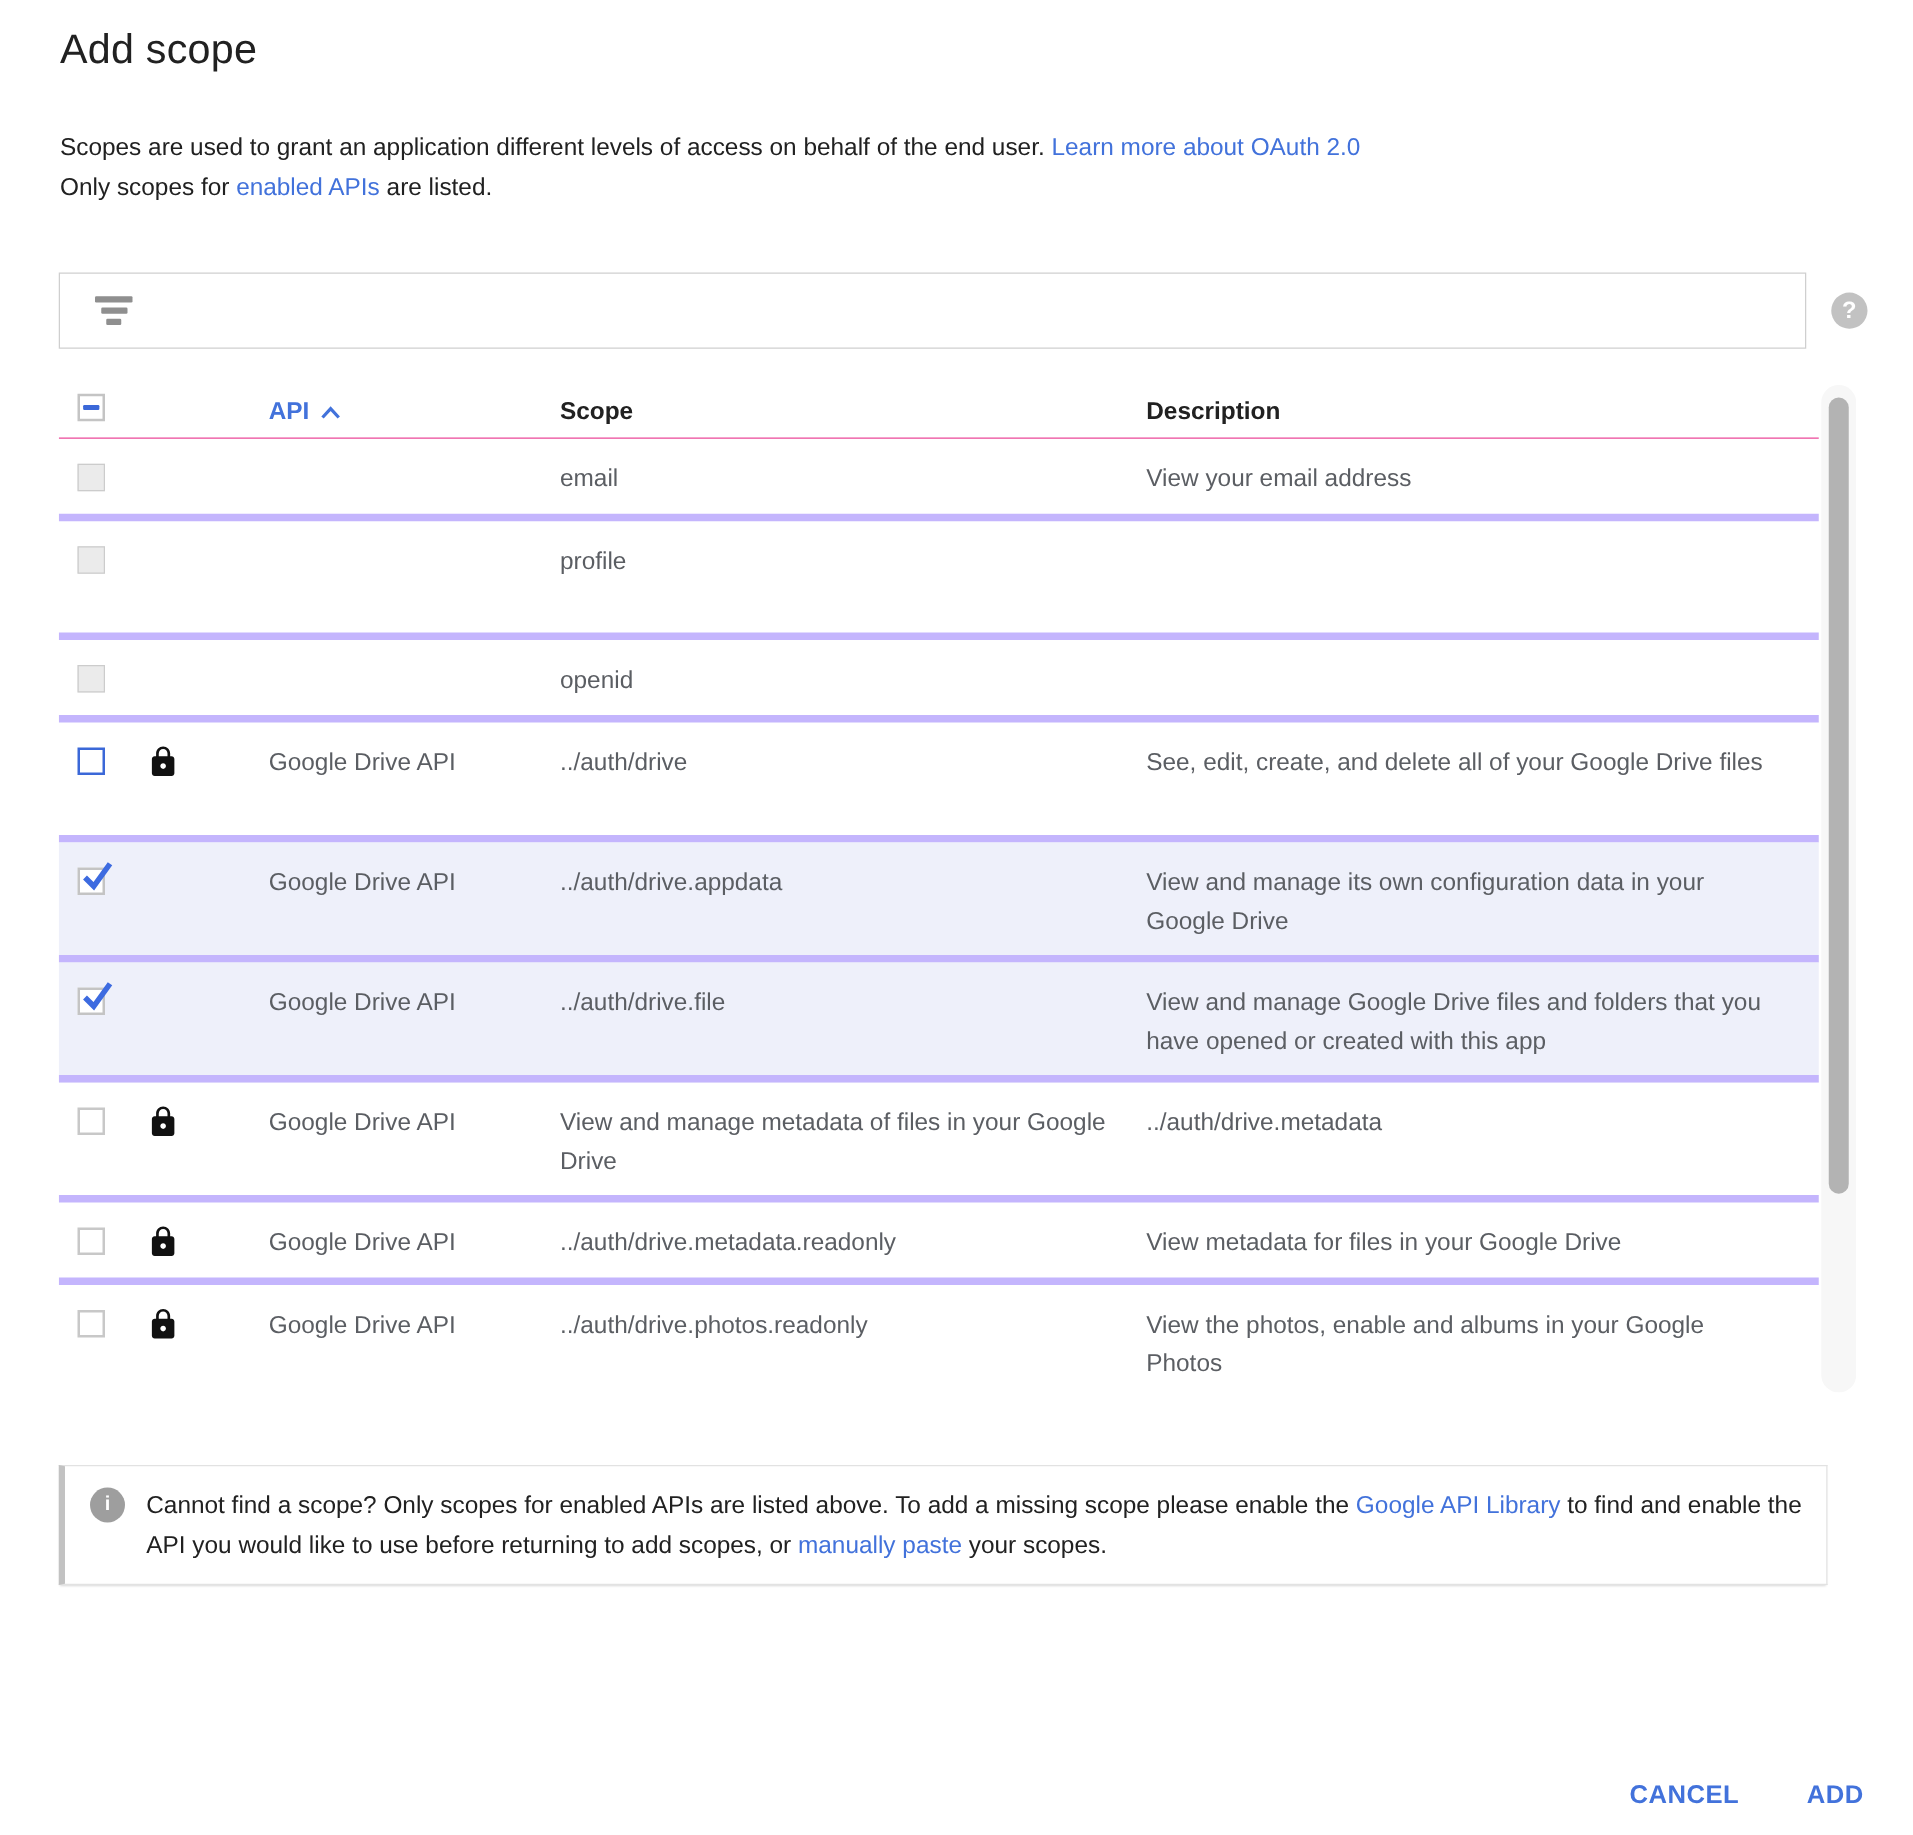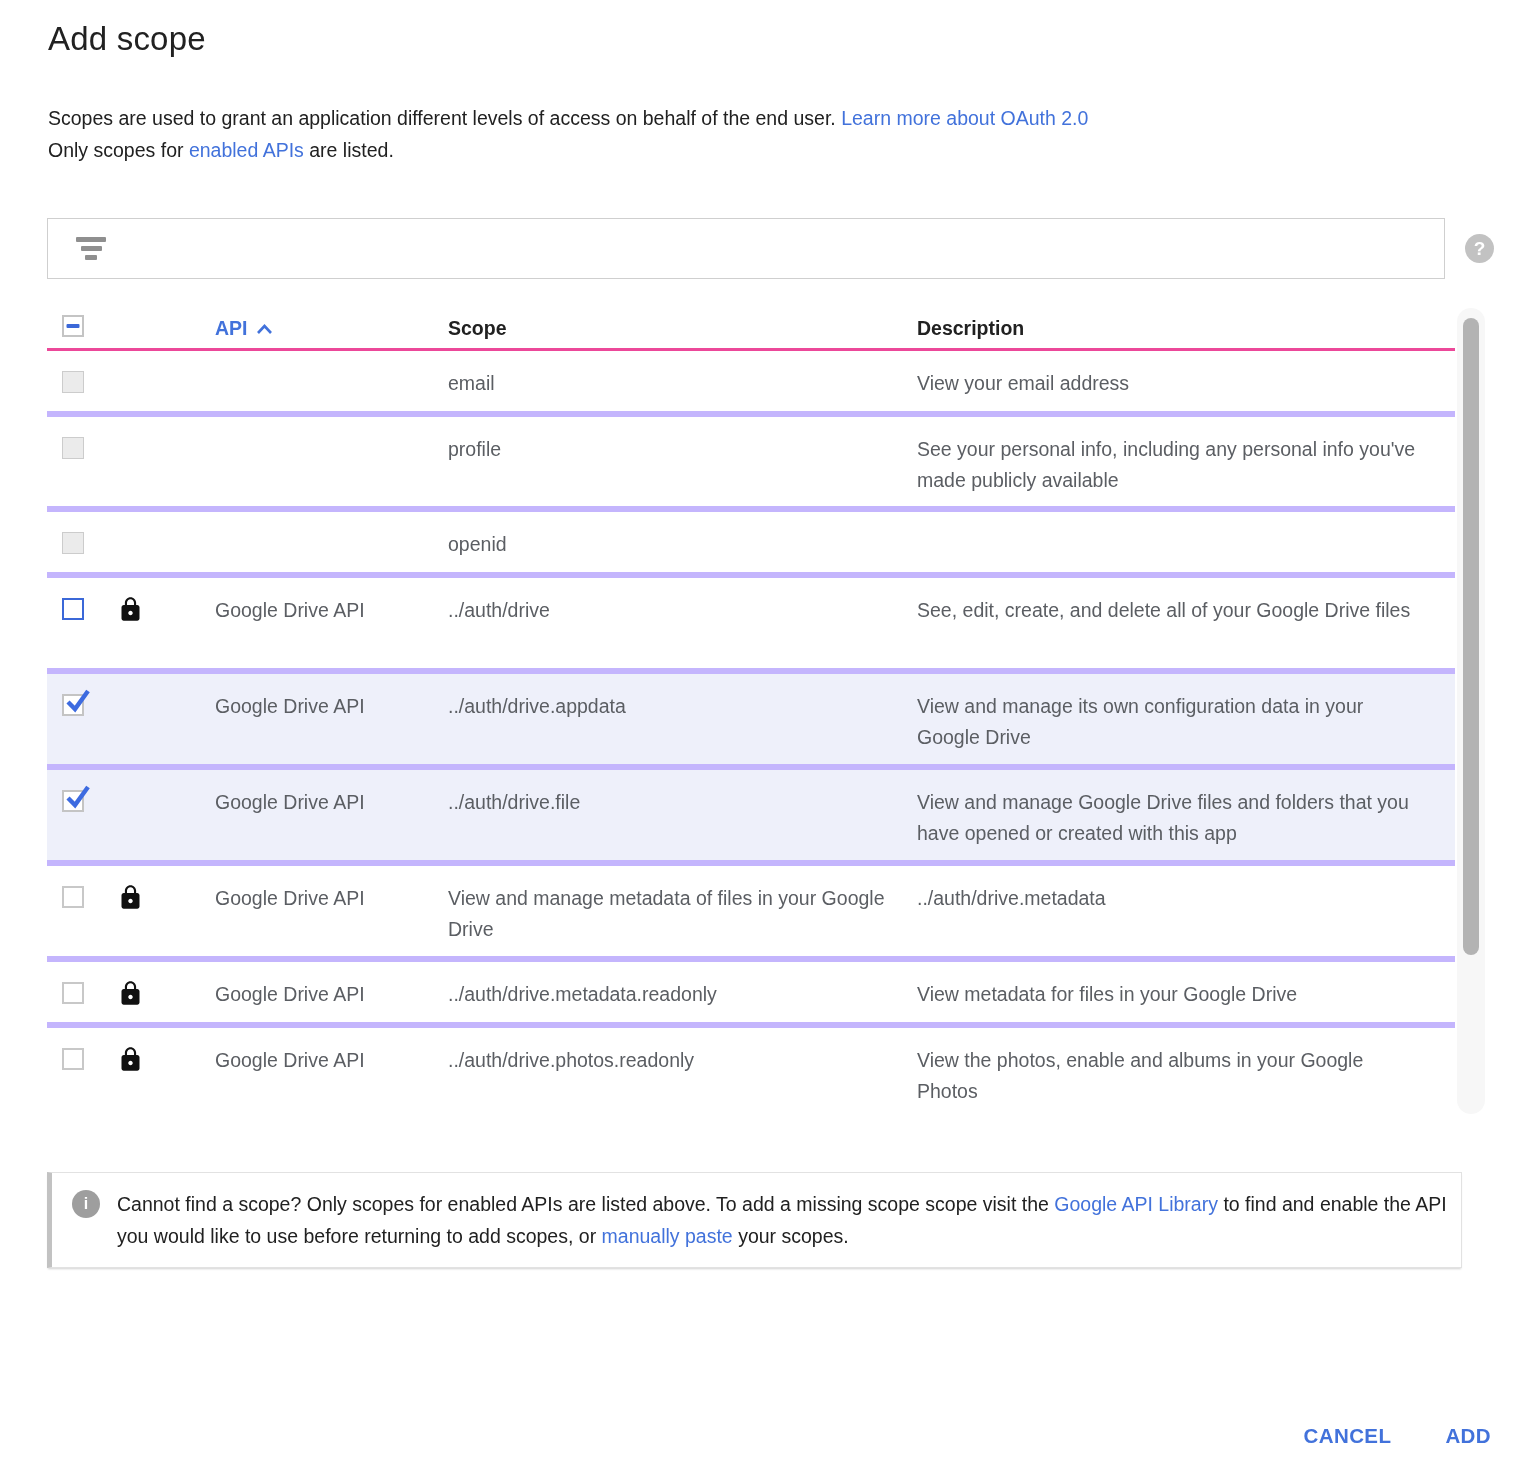--- a/index.html
+++ b/index.html
@@ -53,21 +53,21 @@
   
   .scopes-table { position: relative; margin: 29px 0 0 47px; width: 1438px; height: 806px; overflow: hidden; }
   .thead, .trow {
     display: grid;
     grid-template-columns: 55px 98px 233px 469px 1fr;
     padding: 0 25px 0 15px;
     width: 1408px;
   }
   .thead {
     height: 43px; align-items: center;
-    border-bottom: 3px solid #ec4899;
+    border-bottom: 1px solid #ec4899;
     font-size: 19.5px; font-weight: 700; color: #212121;
   }
   .th-api { color: #4272db; display: flex; align-items: center; gap: 7px; cursor: pointer; }
   .sort-caret { margin-top: 2px; }
 
   .trow { border-bottom: 6px solid #c4b5fd; align-items: start; padding-top: 17px; }
   .trow.selected { background: #eef0fa; }
   .trow .cell { font-size: 19.5px; line-height: 31px; color: #5b5e63; }
   .cell.desc { padding-right: 2px; }
 
@@ -179,21 +179,20 @@
       <div class="cell"></div>
       <div class="cell">email</div>
       <div class="cell desc">View your email address</div>
     </div>
 
     <div class="trow r2">
       <div><span class="cb disabled"></span></div>
       <div></div>
       <div class="cell"></div>
       <div class="cell">profile</div>
-      <div class="cell desc">See your personal info, including any personal info you've made publicly available</div>
     </div>
 
     <div class="trow r1">
       <div><span class="cb disabled"></span></div>
       <div></div>
       <div class="cell"></div>
       <div class="cell">openid</div>
     </div>
 
     <div class="trow r3">
@@ -269,21 +268,21 @@
     </div>
 
     <div class="vscroll">
       <div class="thumb"></div>
     </div>
   </div>
 
   <div class="note">
     <i class="info-circle">i</i>
     <div class="note-text">
-      <span>Cannot find a scope? Only scopes for enabled APIs are listed above. To add a missing scope scope visit the</span>
+      <span>Cannot find a scope? Only scopes for enabled APIs are listed above. To add a missing scope please enable the</span>
       <a class="link">Google API Library</a>
       <span>to find and enable the API you would like to use before returning to add scopes, or</span>
       <a class="link">manually paste</a>
       <span>your scopes.</span>
     </div>
   </div>
 
   <div class="actions">
     <button class="text-btn">CANCEL</button>
     <button class="text-btn">ADD</button>

